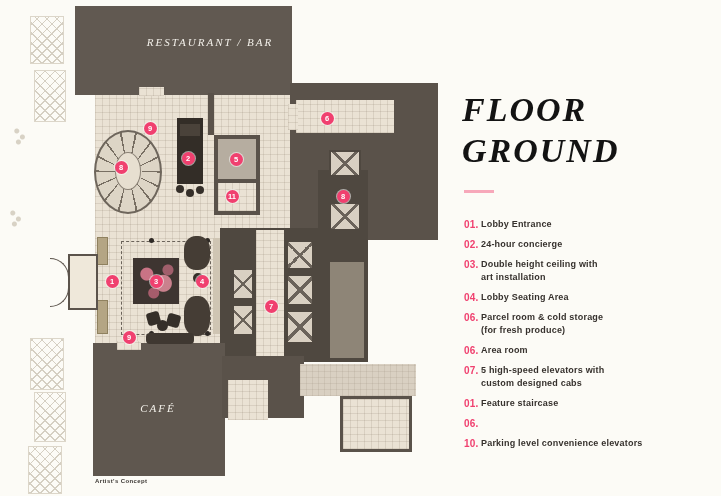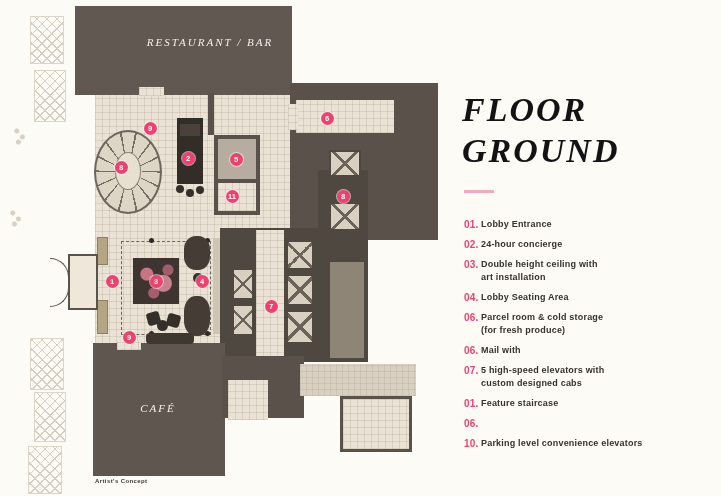--- a/index.html
+++ b/index.html
@@ -229,21 +229,21 @@
         <span class="legend-num">04.</span>
         <span class="legend-text">Lobby Seating Area</span>
       </div>
       <div class="legend-item">
         <span class="legend-num">06.</span>
         <span class="legend-text">Parcel room &amp; cold storage
 (for fresh produce)</span>
       </div>
       <div class="legend-item">
         <span class="legend-num">06.</span>
-        <span class="legend-text">Mail with</span>
+        <span class="legend-text">Area room</span>
       </div>
       <div class="legend-item">
         <span class="legend-num">07.</span>
         <span class="legend-text">5 high-speed elevators with
 custom designed cabs</span>
       </div>
       <div class="legend-item">
         <span class="legend-num">01.</span>
         <span class="legend-text">Feature staircase</span>
       </div>

